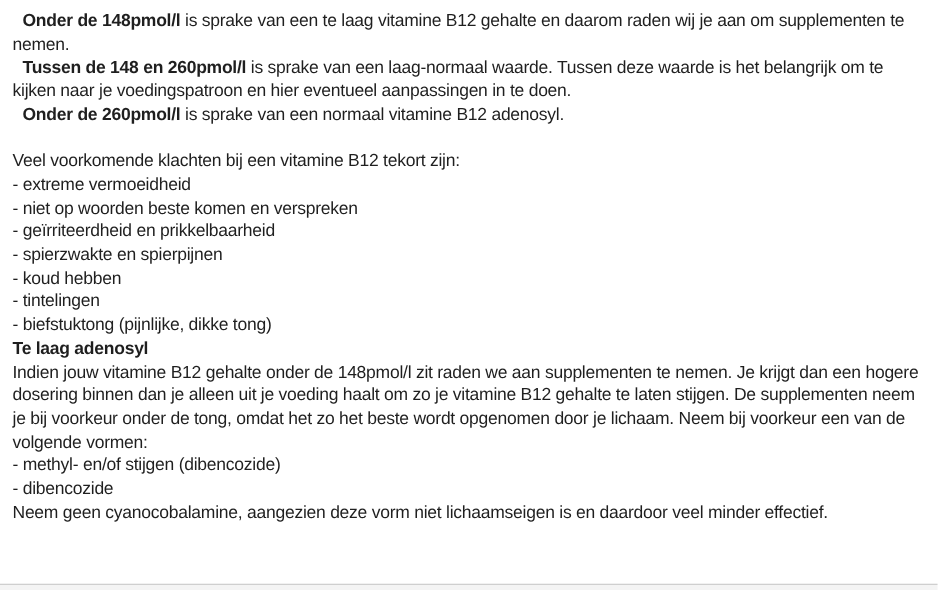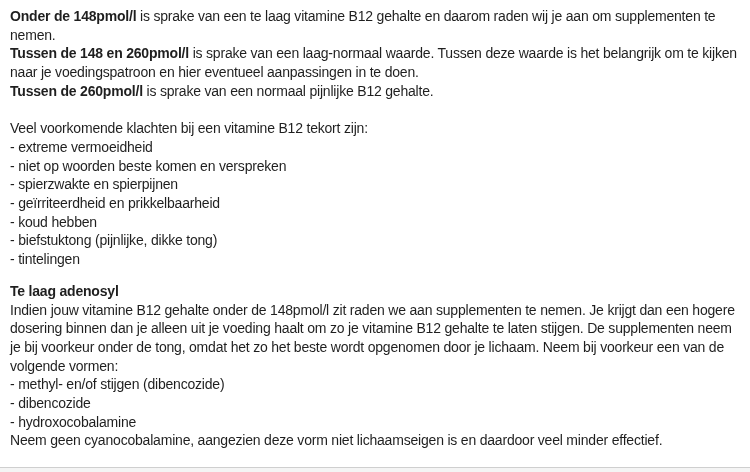--- a/index.html
+++ b/index.html
@@ -18,58 +18,57 @@
     font-size: 14px;
     line-height: 18.7px;
     letter-spacing: -0.2px;
     color: #1f1f1f;
   }
   .doc p {
     margin: 0;
     padding: 0;
   }
   .block-thresholds { margin-bottom: 18.7px; }
-  .block-symptoms  { margin-bottom: 13px; }
-  .bold, strong { font-weight: 700; }
+  .block-symptoms  { }
+  .bold, strong { font-weight: 700; margin-left: 8px; }
   .bottom-strip {
     position: absolute;
     left: 0;
     bottom: 0;
     width: 750px;
     height: 4px;
     background: #f4f4f4;
     border-top: 1px solid #cfcfcf;
   }
 </style>
 </head>
 <body>
 
 <div class="doc">
 
   <section class="block-thresholds">
     <p><strong>Onder de 148pmol/l</strong><span> is sprake van een te laag vitamine B12 gehalte en daarom raden wij je aan om supplementen te nemen.</span></p>
     <p><strong>Tussen de 148 en 260pmol/l</strong><span> is sprake van een laag-normaal waarde. Tussen deze waarde is het belangrijk om te kijken naar je voedingspatroon en hier eventueel aanpassingen in te doen.</span></p>
-    <p><strong>Tussen de 260pmol/l</strong><span> is sprake van een normaal pijnlijke B12 gehalte.</span></p>
+    <p><strong>Onder de 260pmol/l</strong><span> is sprake van een normaal vitamine B12 adenosyl.</span></p>
   </section>
 
   <section class="block-symptoms">
     <p>Veel voorkomende klachten bij een vitamine B12 tekort zijn:</p>
     <p>- extreme vermoeidheid</p>
     <p>- niet op woorden beste komen en verspreken</p>
+    <p>- geïrriteerdheid en prikkelbaarheid</p>
     <p>- spierzwakte en spierpijnen</p>
-    <p>- geïrriteerdheid en prikkelbaarheid</p>
     <p>- koud hebben</p>
+    <p>- tintelingen</p>
     <p>- biefstuktong (pijnlijke, dikke tong)</p>
-    <p>- tintelingen</p>
   </section>
 
   <section class="block-low">
     <p class="bold">Te laag adenosyl</p>
     <p>Indien jouw vitamine B12 gehalte onder de 148pmol/l zit raden we aan supplementen te nemen. Je krijgt dan een hogere dosering binnen dan je alleen uit je voeding haalt om zo je vitamine B12 gehalte te laten stijgen. De supplementen neem je bij voorkeur onder de tong, omdat het zo het beste wordt opgenomen door je lichaam. Neem bij voorkeur een van de volgende vormen:</p>
     <p>- methyl- en/of stijgen (dibencozide)</p>
     <p>- dibencozide</p>
-    <p>- hydroxocobalamine</p>
     <p>Neem geen cyanocobalamine, aangezien deze vorm niet lichaamseigen is en daardoor veel minder effectief.</p>
   </section>
 
 </div>
 
 <div class="bottom-strip"></div>
 
 </body></html>

